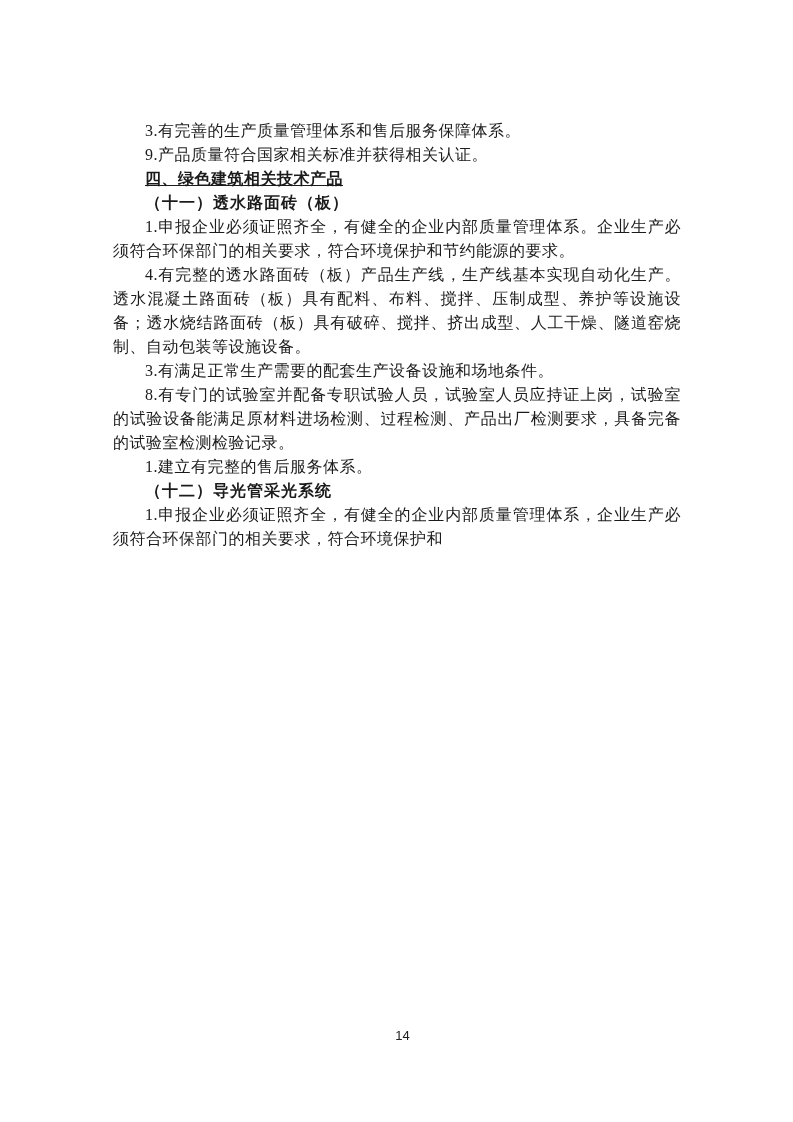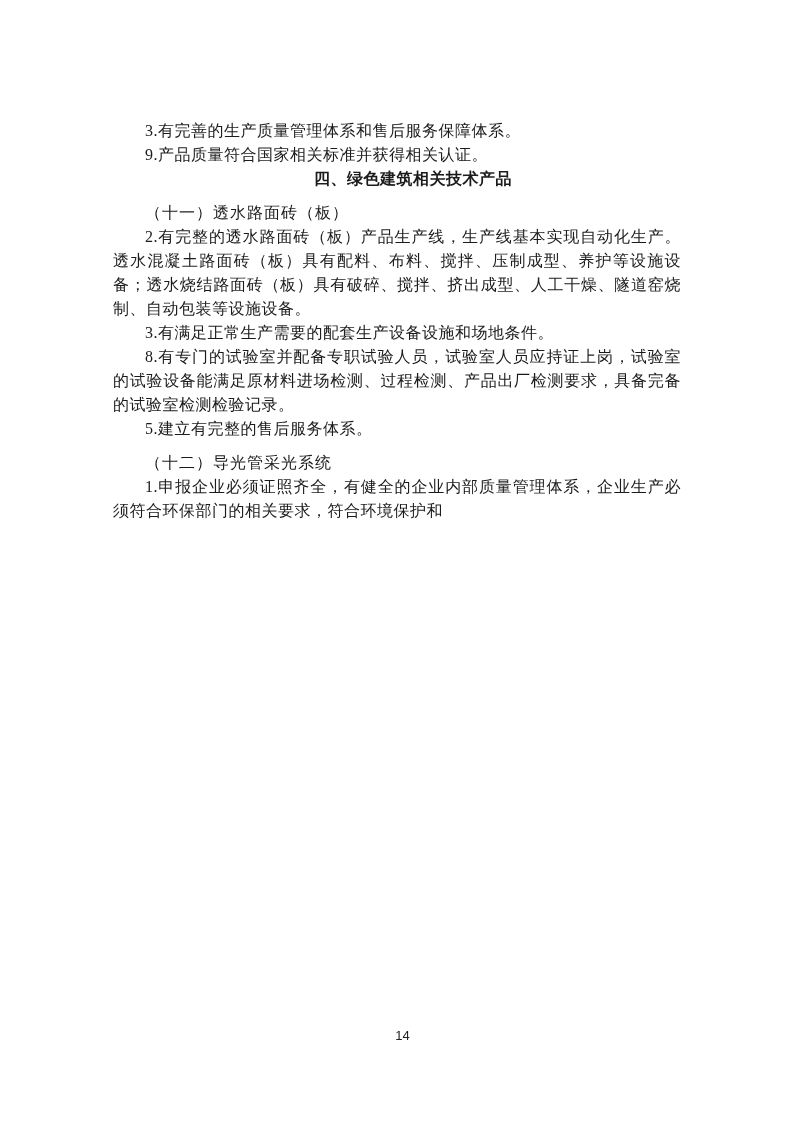--- a/index.html
+++ b/index.html
@@ -28,28 +28,28 @@
     line-height: 24px;
     text-align: justify;
     text-justify: inter-ideograph;
     text-indent: 2em;
     letter-spacing: 0.5px;
     word-break: break-all;
   }
   p.heading-section {
     font-family: "Liberation Sans", "DejaVu Sans", sans-serif;
     font-weight: bold;
-    text-align: center;
+    text-align: left;
     letter-spacing: 0.5px;
+    text-decoration: underline;
   }
   p.heading-sub {
-    font-weight: normal;
+    font-weight: bold;
     text-align: left;
     letter-spacing: 1px;
-    margin-top: 10px;
   }
   .page-number {
     position: absolute;
     left: 0;
     right: 0;
     top: 1028px;
     text-align: center;
     font-family: "Liberation Sans", "DejaVu Sans", sans-serif;
     font-size: 13px;
     color: #222222;
@@ -58,21 +58,22 @@
 </style>
 </head>
 <body>
 
 <div class="page">
   <div class="content">
     <p class="body">3.有完善的生产质量管理体系和售后服务保障体系。</p>
     <p class="body">9.产品质量符合国家相关标准并获得相关认证。</p>
     <p class="heading-section">四、绿色建筑相关技术产品</p>
     <p class="heading-sub">（十一）透水路面砖（板）</p>
-    <p class="body">2.有完整的透水路面砖（板）产品生产线，生产线基本实现自动化生产。透水混凝土路面砖（板）具有配料、布料、搅拌、压制成型、养护等设施设备；透水烧结路面砖（板）具有破碎、搅拌、挤出成型、人工干燥、隧道窑烧制、自动包装等设施设备。</p>
+    <p class="body">1.申报企业必须证照齐全，有健全的企业内部质量管理体系。企业生产必须符合环保部门的相关要求，符合环境保护和节约能源的要求。</p>
+    <p class="body">4.有完整的透水路面砖（板）产品生产线，生产线基本实现自动化生产。透水混凝土路面砖（板）具有配料、布料、搅拌、压制成型、养护等设施设备；透水烧结路面砖（板）具有破碎、搅拌、挤出成型、人工干燥、隧道窑烧制、自动包装等设施设备。</p>
     <p class="body">3.有满足正常生产需要的配套生产设备设施和场地条件。</p>
     <p class="body">8.有专门的试验室并配备专职试验人员，试验室人员应持证上岗，试验室的试验设备能满足原材料进场检测、过程检测、产品出厂检测要求，具备完备的试验室检测检验记录。</p>
-    <p class="body">5.建立有完整的售后服务体系。</p>
+    <p class="body">1.建立有完整的售后服务体系。</p>
     <p class="heading-sub">（十二）导光管采光系统</p>
     <p class="body">1.申报企业必须证照齐全，有健全的企业内部质量管理体系，企业生产必须符合环保部门的相关要求，符合环境保护和</p>
   </div>
   <div class="page-number">14</div>
 </div>
 
 </body></html>

